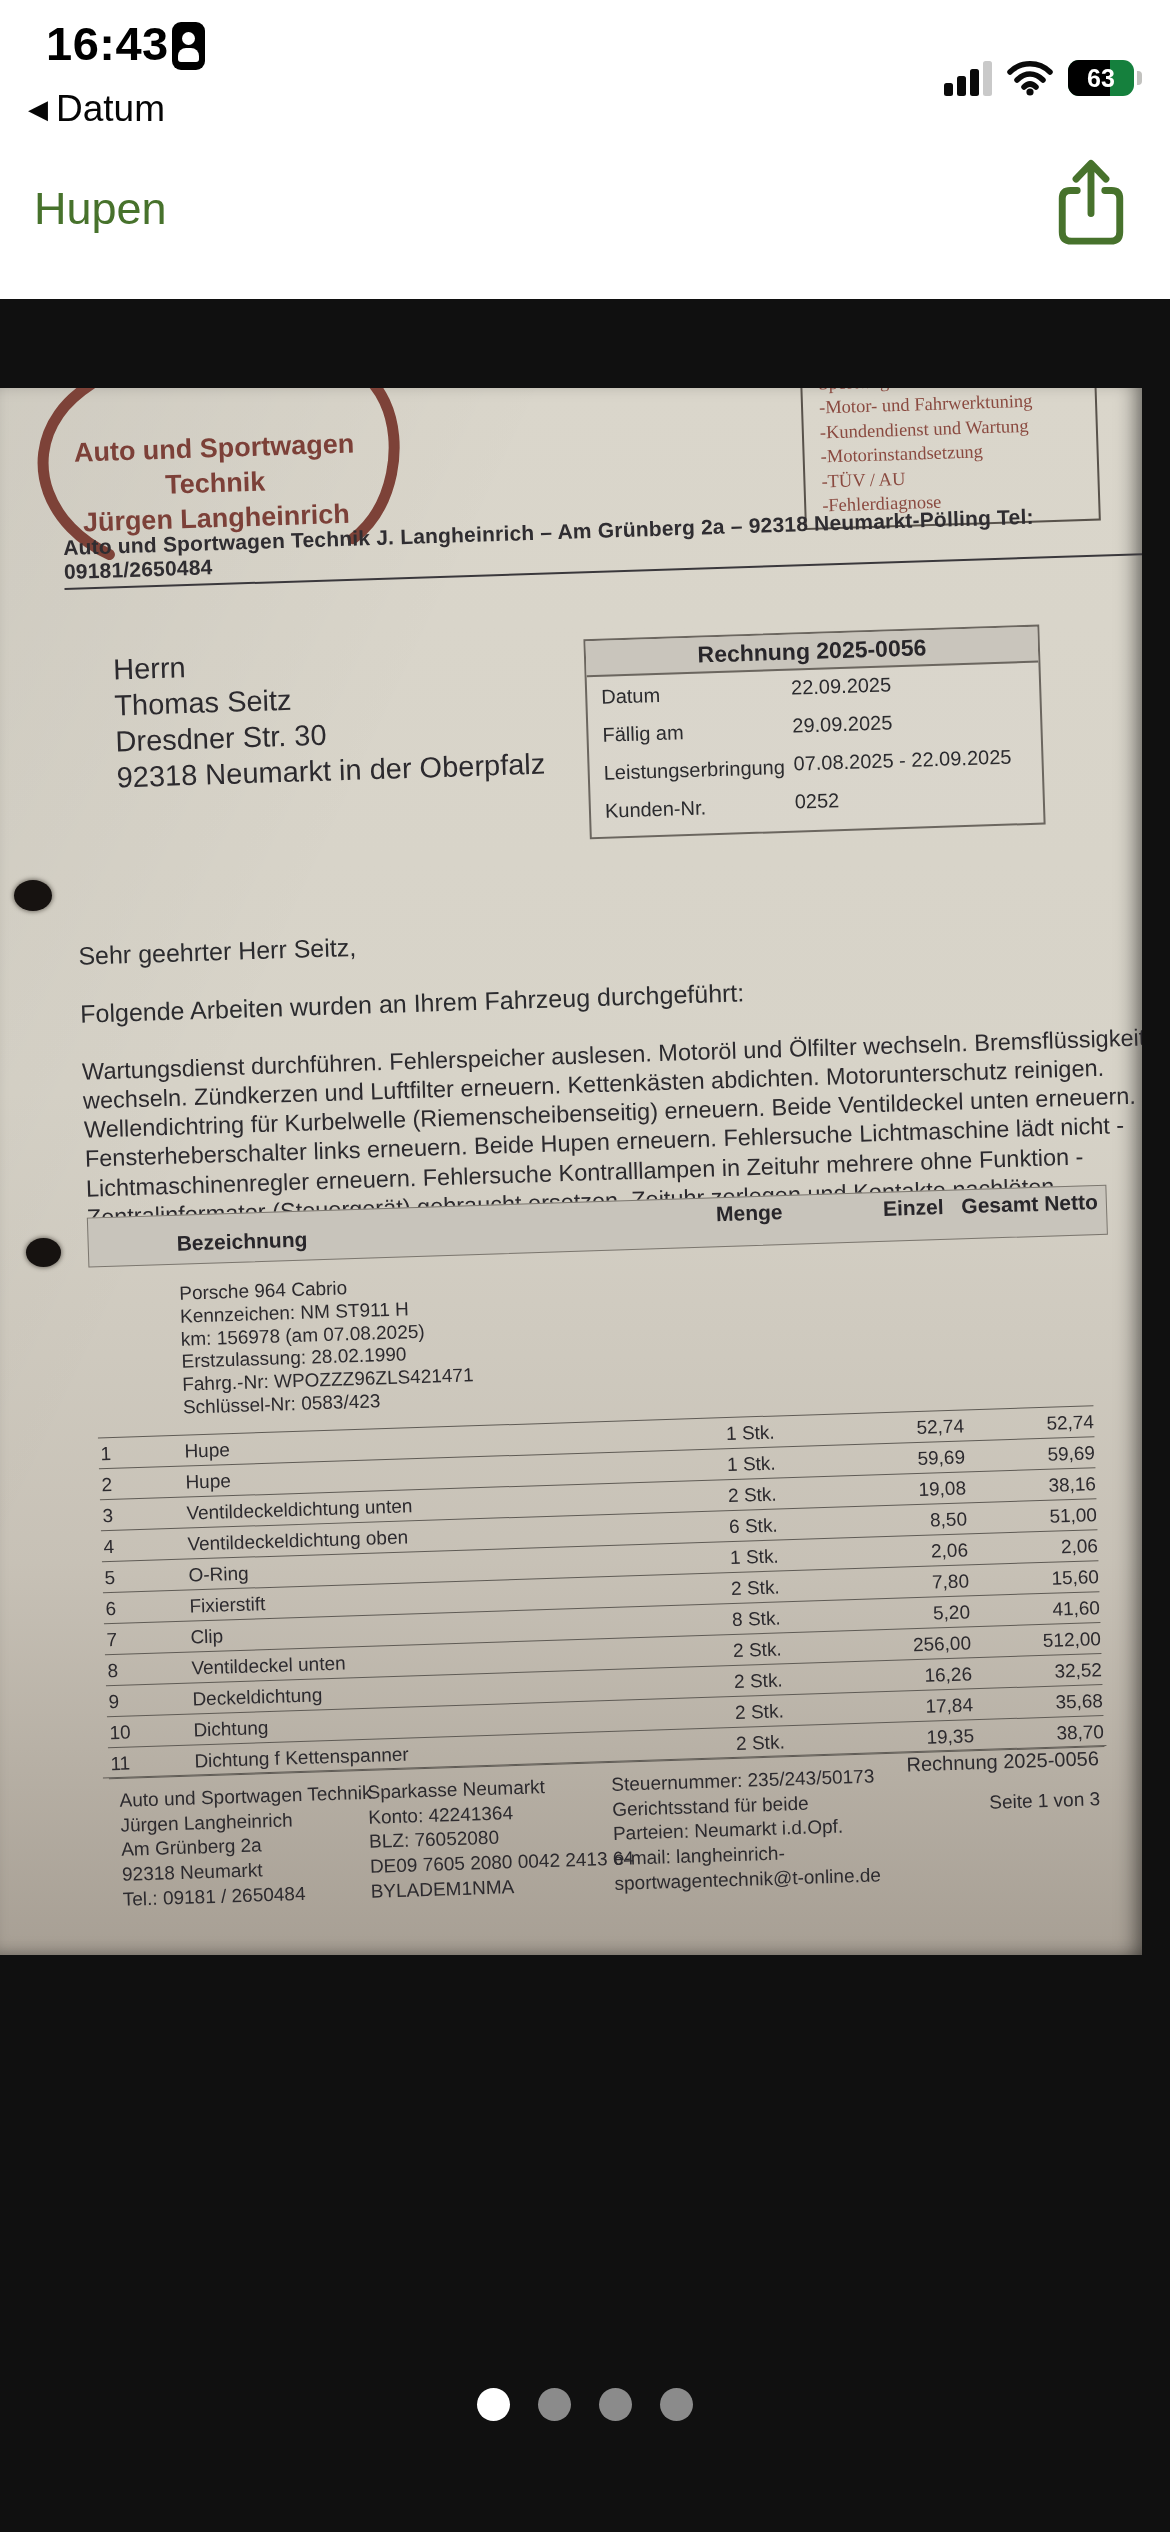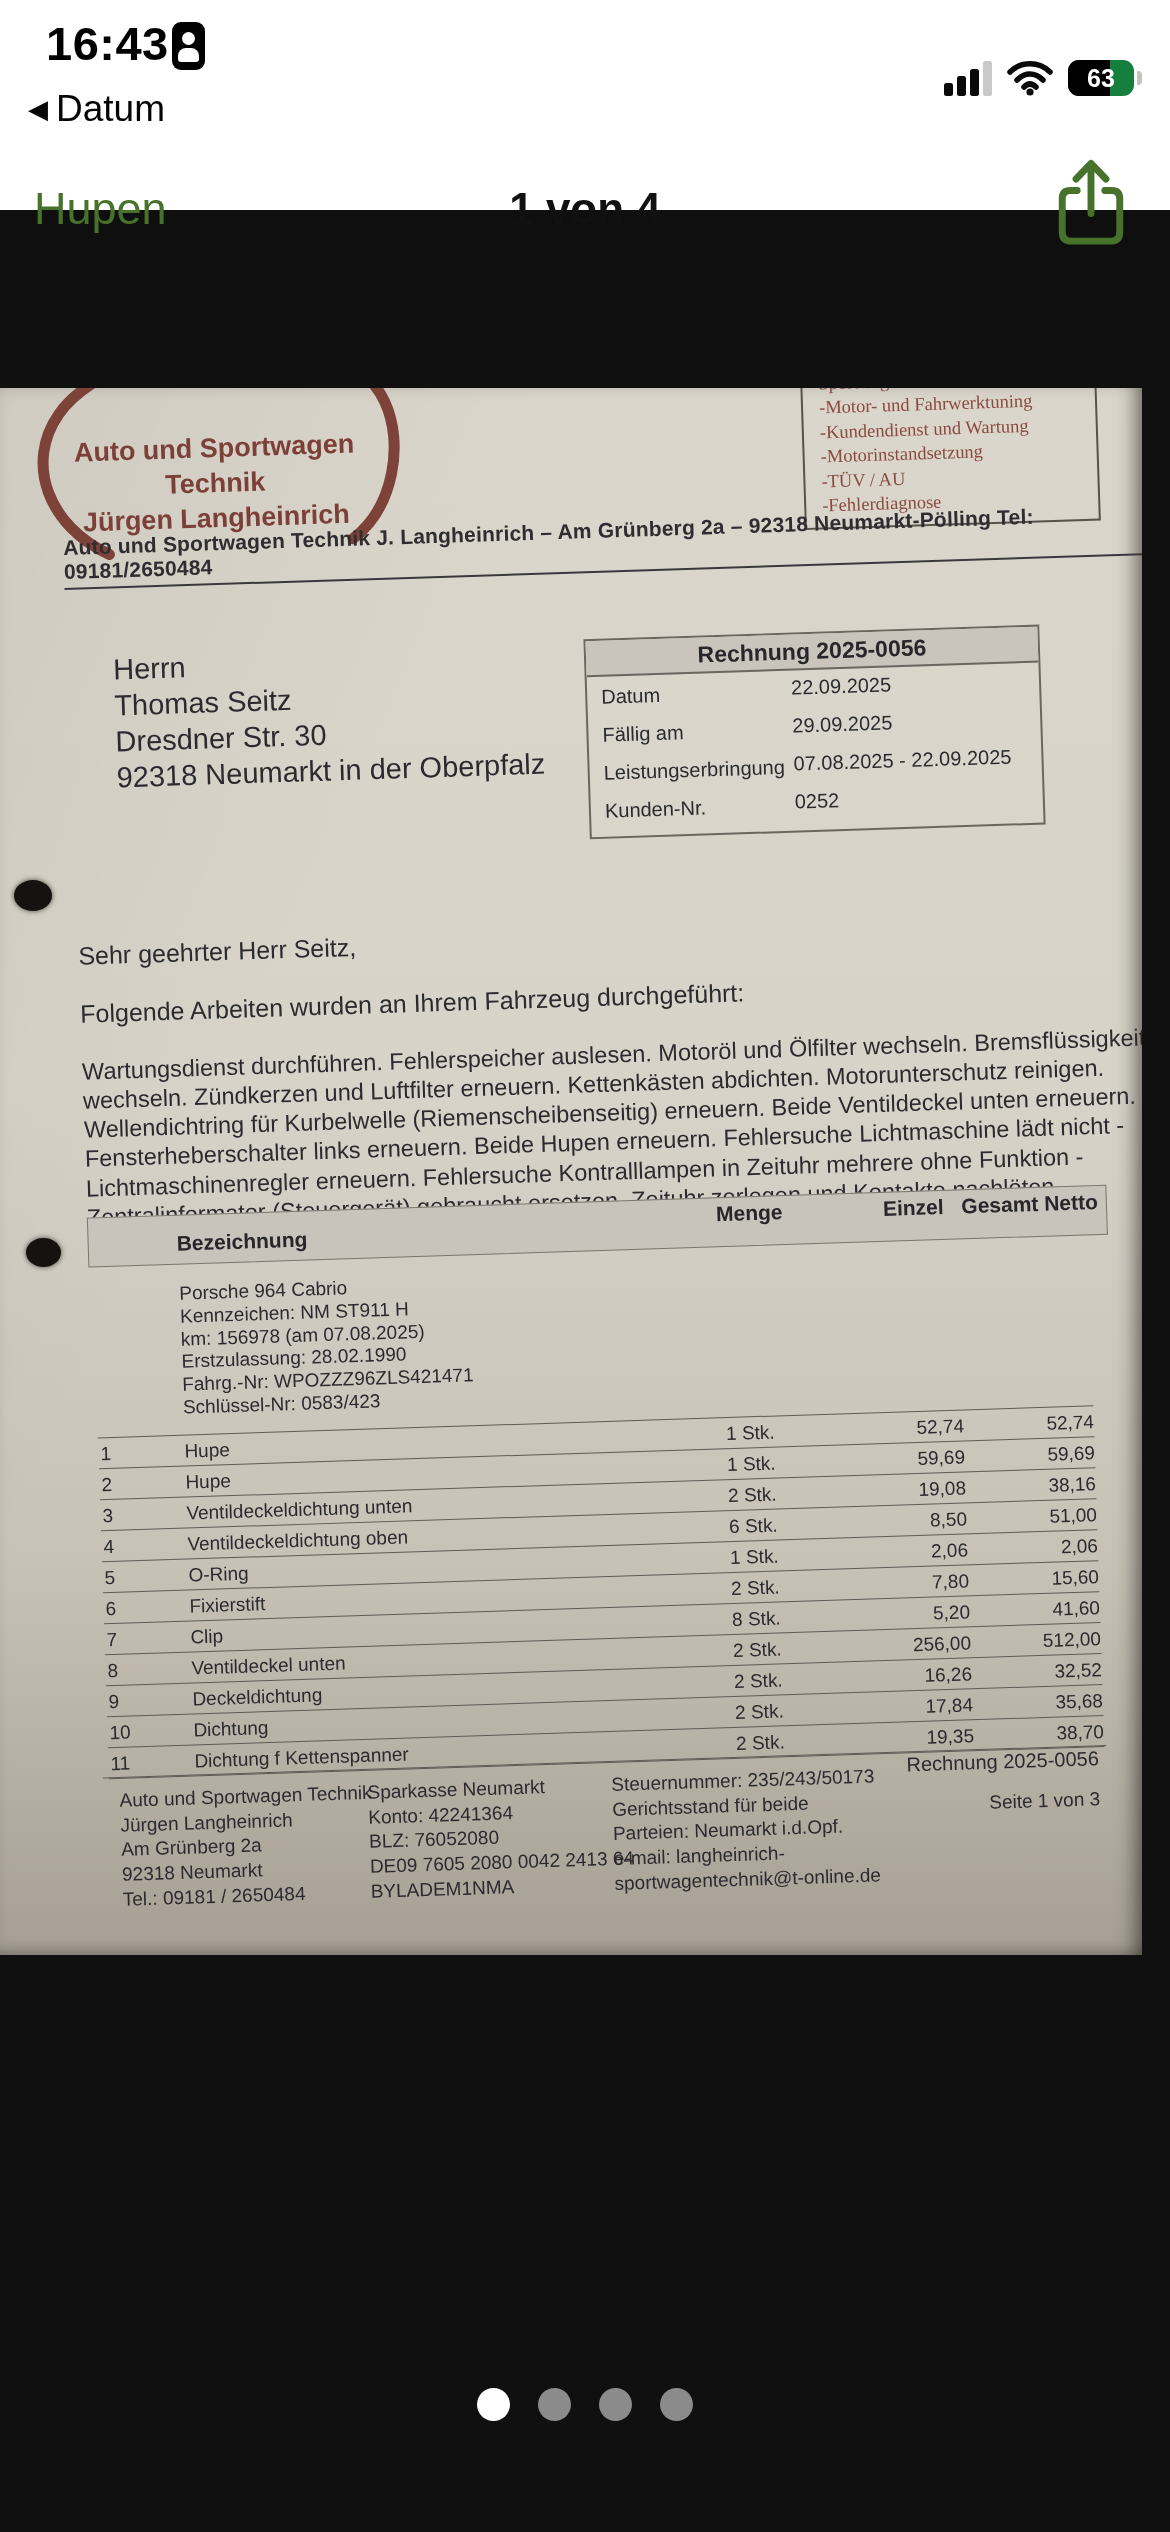--- a/index.html
+++ b/index.html
@@ -1,20 +1,20 @@
 <!DOCTYPE html>
 <html><head>
 <meta charset="utf-8">
 <style>
   html,body{margin:0;padding:0;background:#000;}
   .screen{position:relative;width:1170px;height:2532px;overflow:hidden;
           font-family:"Liberation Sans",sans-serif;background:#0f0f0f;}
 
   
-  .chrome{position:absolute;left:0;top:0;width:1170px;height:210px;background:#ffffff;z-index:5;}
+  .chrome{position:absolute;left:0;top:0;width:1170px;height:299px;background:#ffffff;z-index:5;}
   .time{position:absolute;left:46px;top:16px;font-size:47px;font-weight:700;color:#000;letter-spacing:.5px;}
   .time-badge{position:absolute;left:172px;top:22px;width:33px;height:48px;background:#000;border-radius:9px;}
   .time-badge .head{position:absolute;left:10px;top:10px;width:13px;height:13px;border-radius:50%;background:#fff;}
   .time-badge .body{position:absolute;left:6px;top:26px;width:21px;height:14px;border-radius:8px 8px 3px 3px;background:#fff;}
   .back-app{position:absolute;left:28px;top:88px;font-size:37px;color:#050505;display:flex;align-items:center;gap:8px;}
   .back-tri{font-size:26px;}
   .sb-icons{position:absolute;right:28px;top:52px;display:flex;align-items:flex-end;gap:14px;height:44px;}
   .sig{display:flex;align-items:flex-end;gap:4px;height:36px;}
   .sig i{display:block;width:9px;border-radius:2.5px;background:#0a0a0a;}
   .sig i:nth-child(1){height:13px;} .sig i:nth-child(2){height:20px;}
@@ -131,21 +131,20 @@
       </svg>
       <div class="battery">
         <div class="fill"></div>
         <div class="pct">63</div>
       </div>
       <div class="bat-nub"></div>
     </div>
 
     <div class="toolbar">
       <div class="done-btn">Hupen</div>
-      <div class="page-indicator">1 von 4</div>
       <svg class="share-btn" viewBox="0 0 60 80">
         <path d="M18 30 L12 30 Q5 30 5 37 L5 66 Q5 74 13 74 L47 74 Q55 74 55 66 L55 37 Q55 30 48 30 L42 30" fill="none" stroke="#47722c" stroke-width="6" stroke-linecap="round"></path>
         <path d="M30 50 L30 8 M17 20 L30 6.5 L43 20" fill="none" stroke="#47722c" stroke-width="6" stroke-linecap="round" stroke-linejoin="round"></path>
       </svg>
     </div>
   </div>
 
   <div class="photo">
     <div class="paper">
       <div class="doc">

